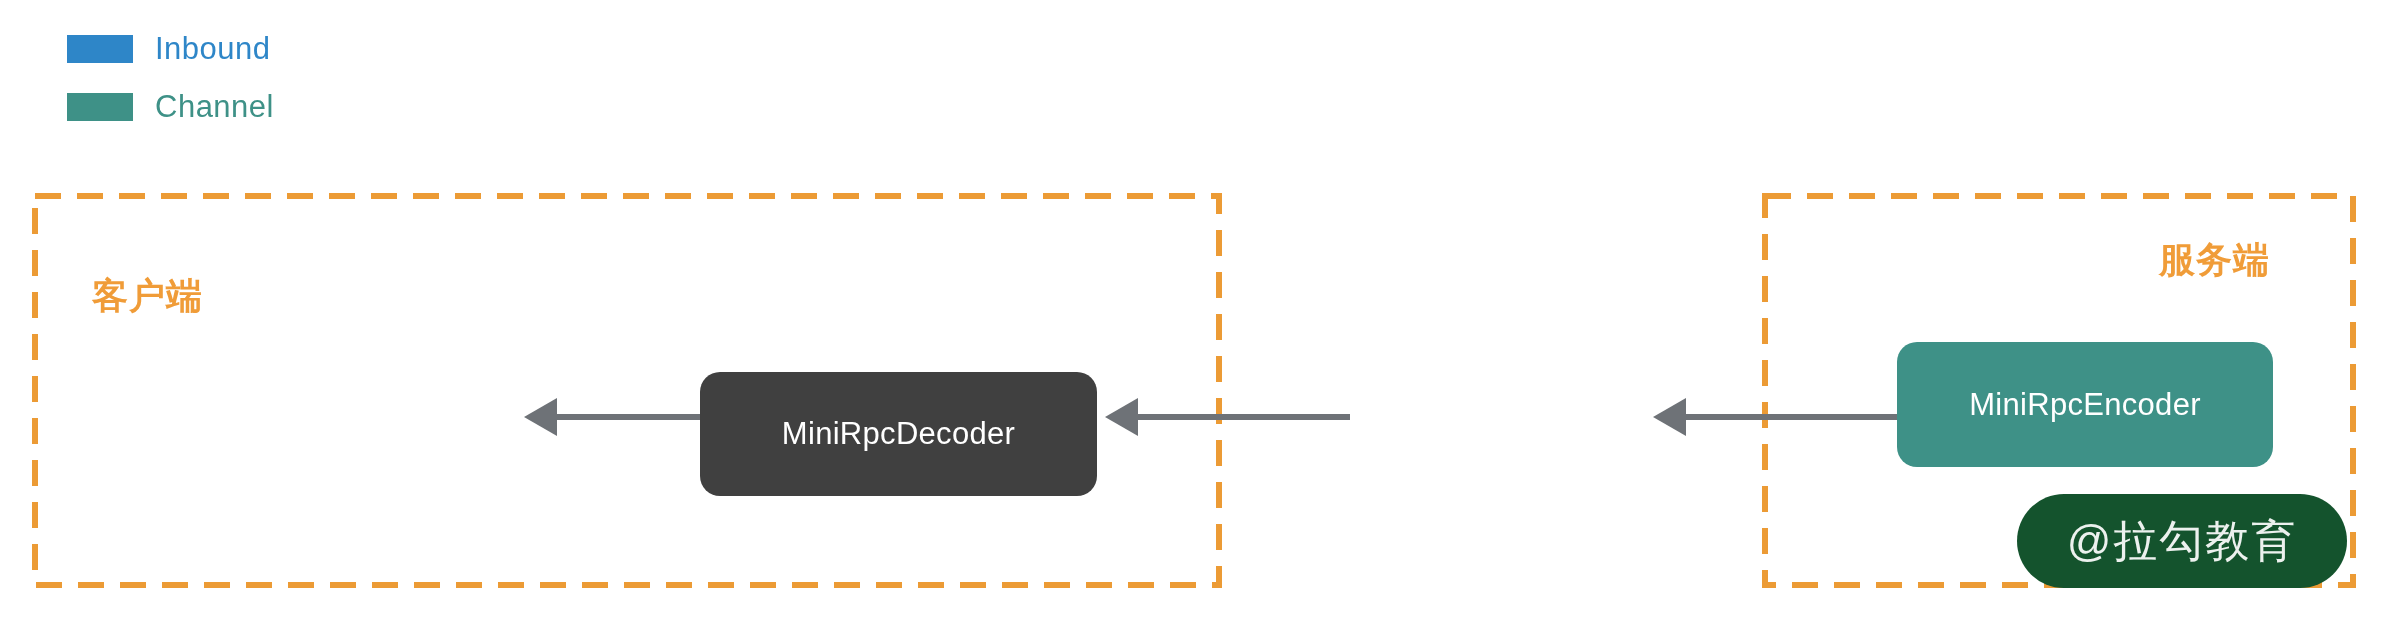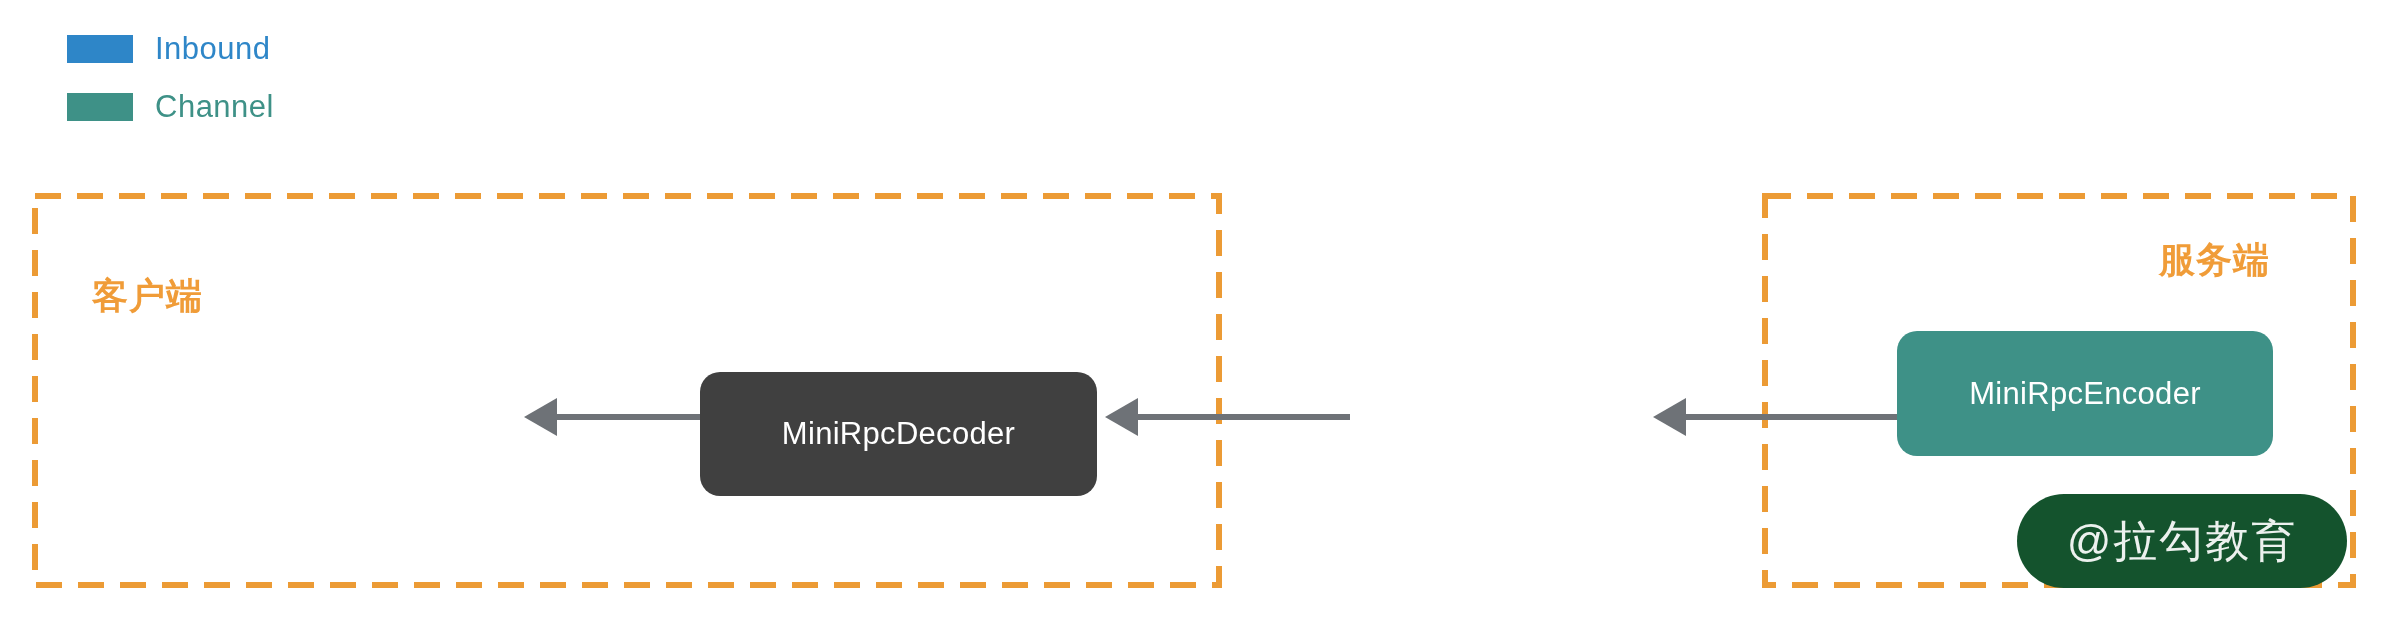--- a/index.html
+++ b/index.html
@@ -61,21 +61,21 @@
     color: #ffffff;
     border-radius: 20px;
     font-size: 31px;
     font-weight: 500;
     letter-spacing: 0.3px;
   }
   .node.handler { left: 92px;  top: 355px; width: 428px; height: 124px; }
   .node.decoder { left: 700px; top: 353px; width: 397px; height: 124px; }
   .node.channel { left: 1350px; top: 303px; width: 295px; height: 207px;
                   border-radius: 24px; font-size: 40px; }
-  .node.encoder { left: 1897px; top: 331px; width: 376px; height: 125px; }
+  .node.encoder { left: 1897px; top: 342px; width: 376px; height: 125px; }
   
   .watermark {
     position: absolute;
     left: 2017px;
     top: 494px;
     width: 330px;
     height: 94px;
     border-radius: 47px;
     display: flex;
     align-items: center;

